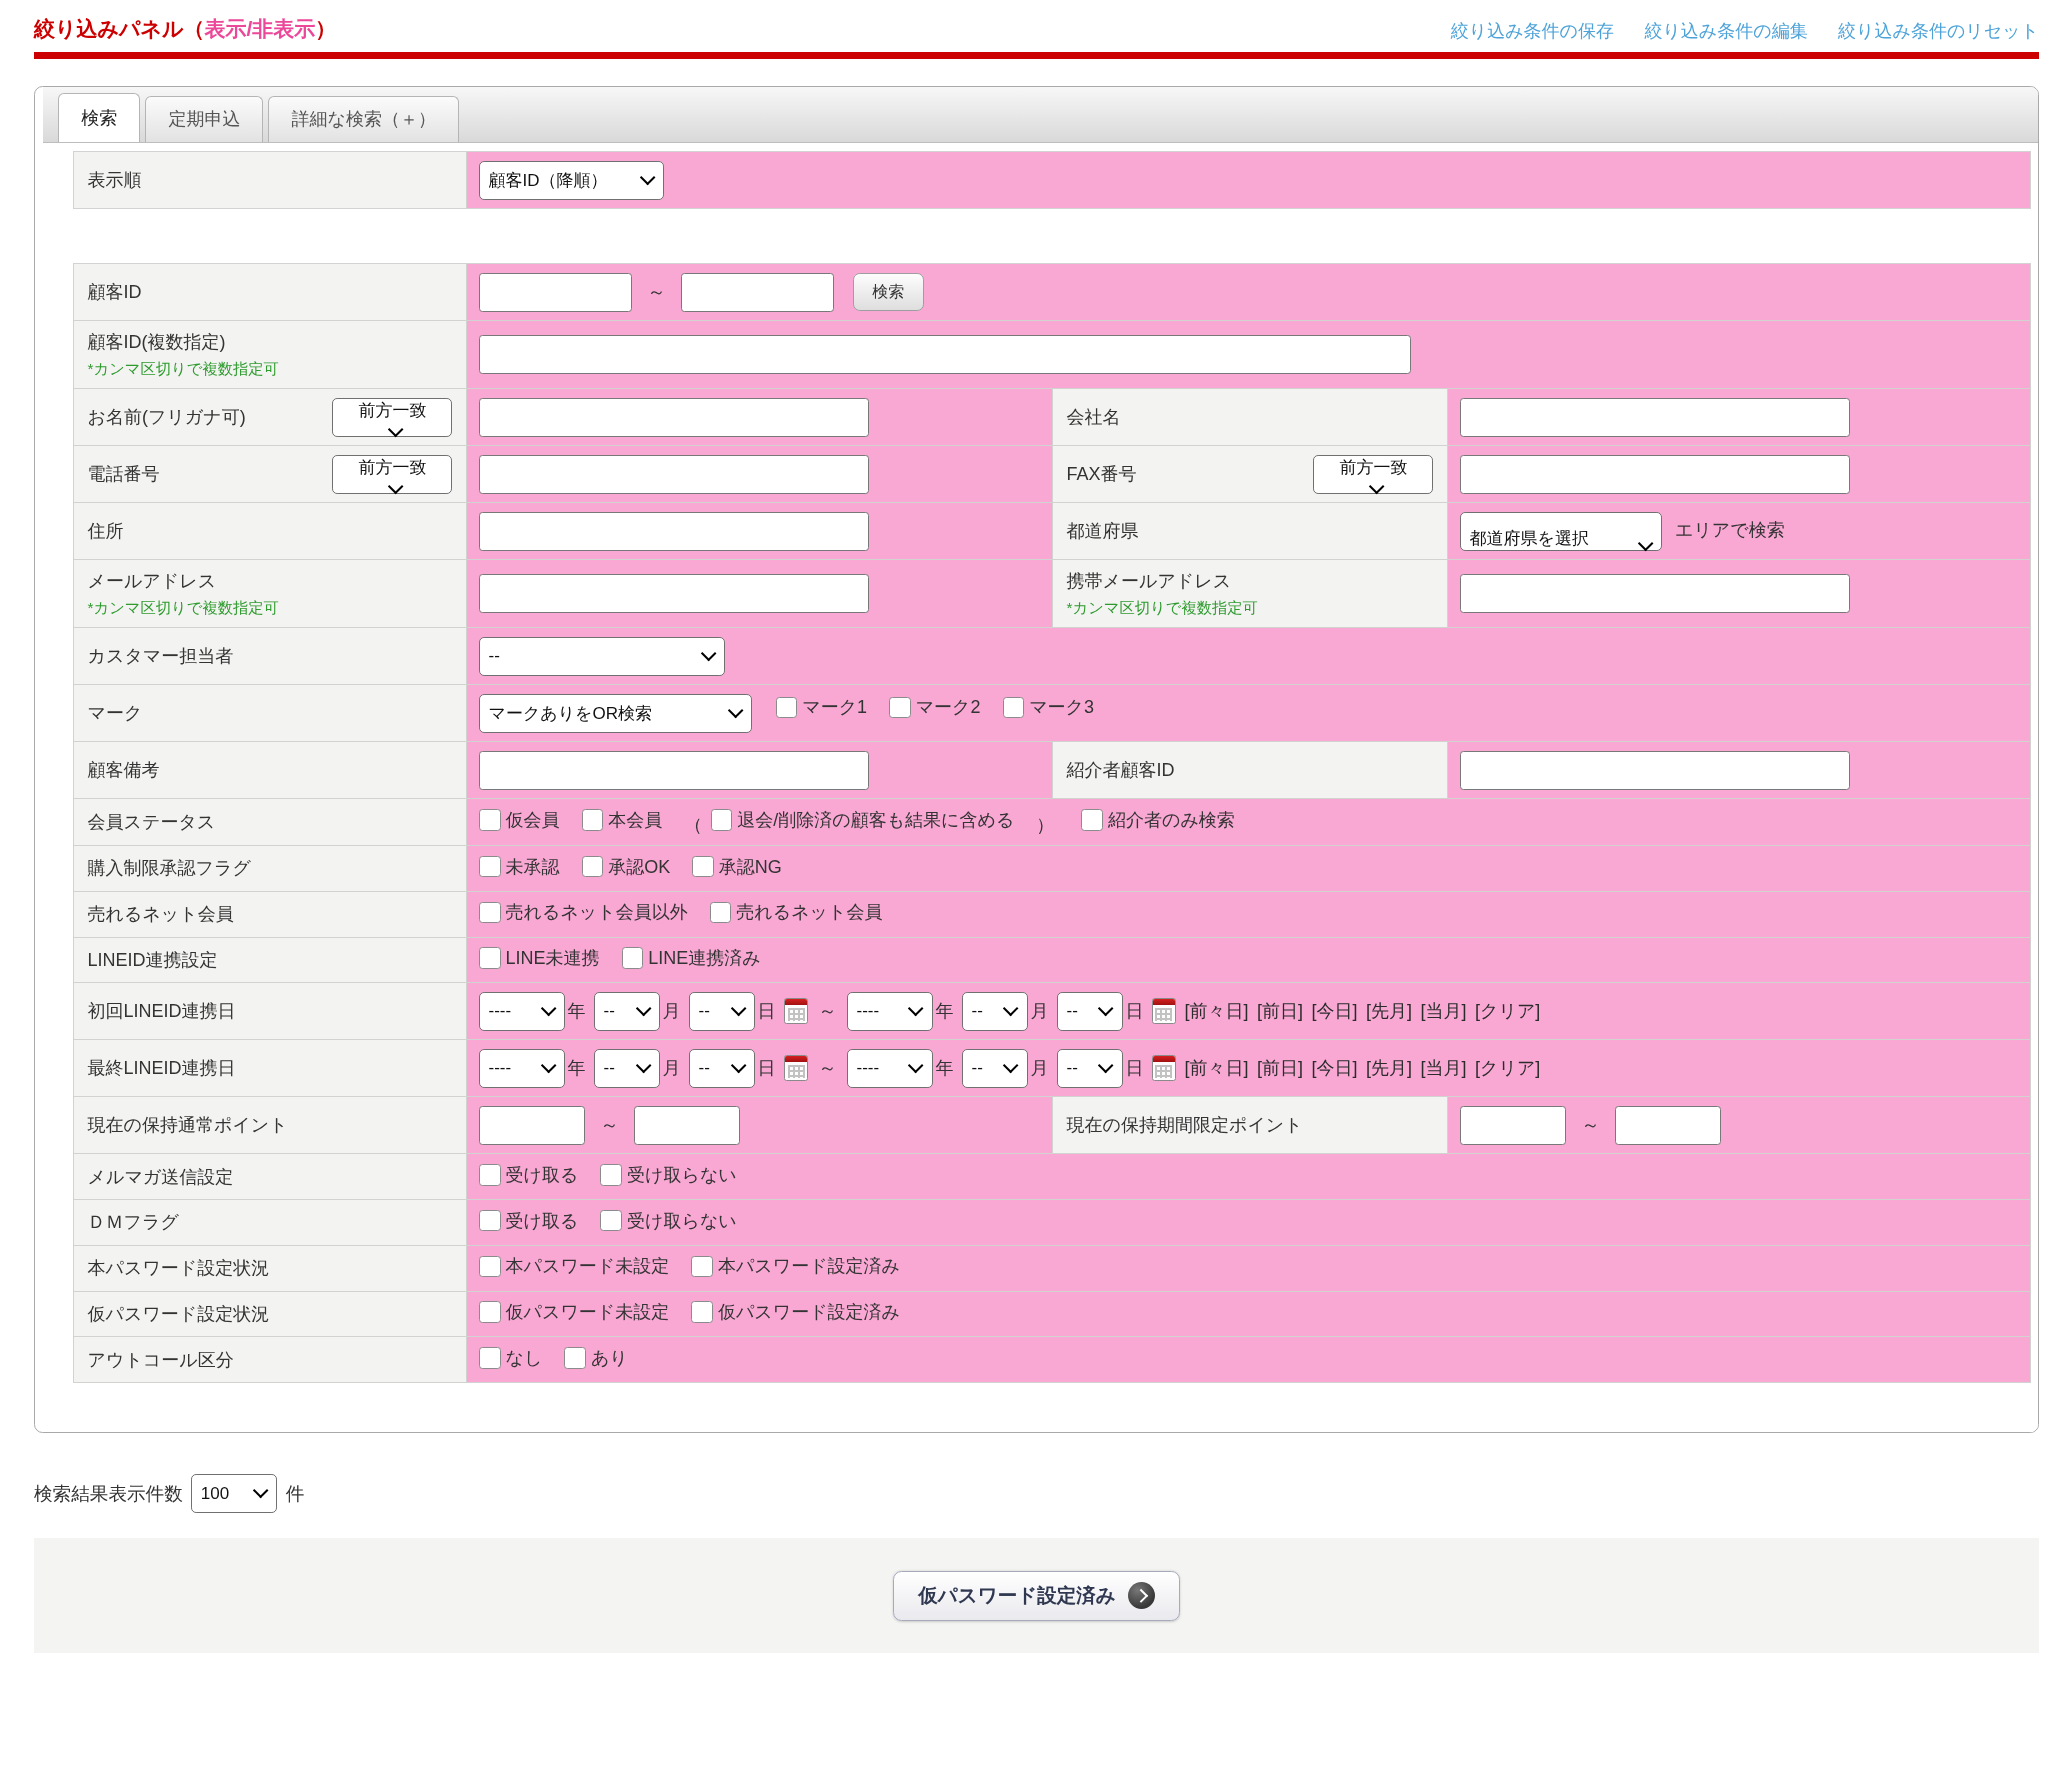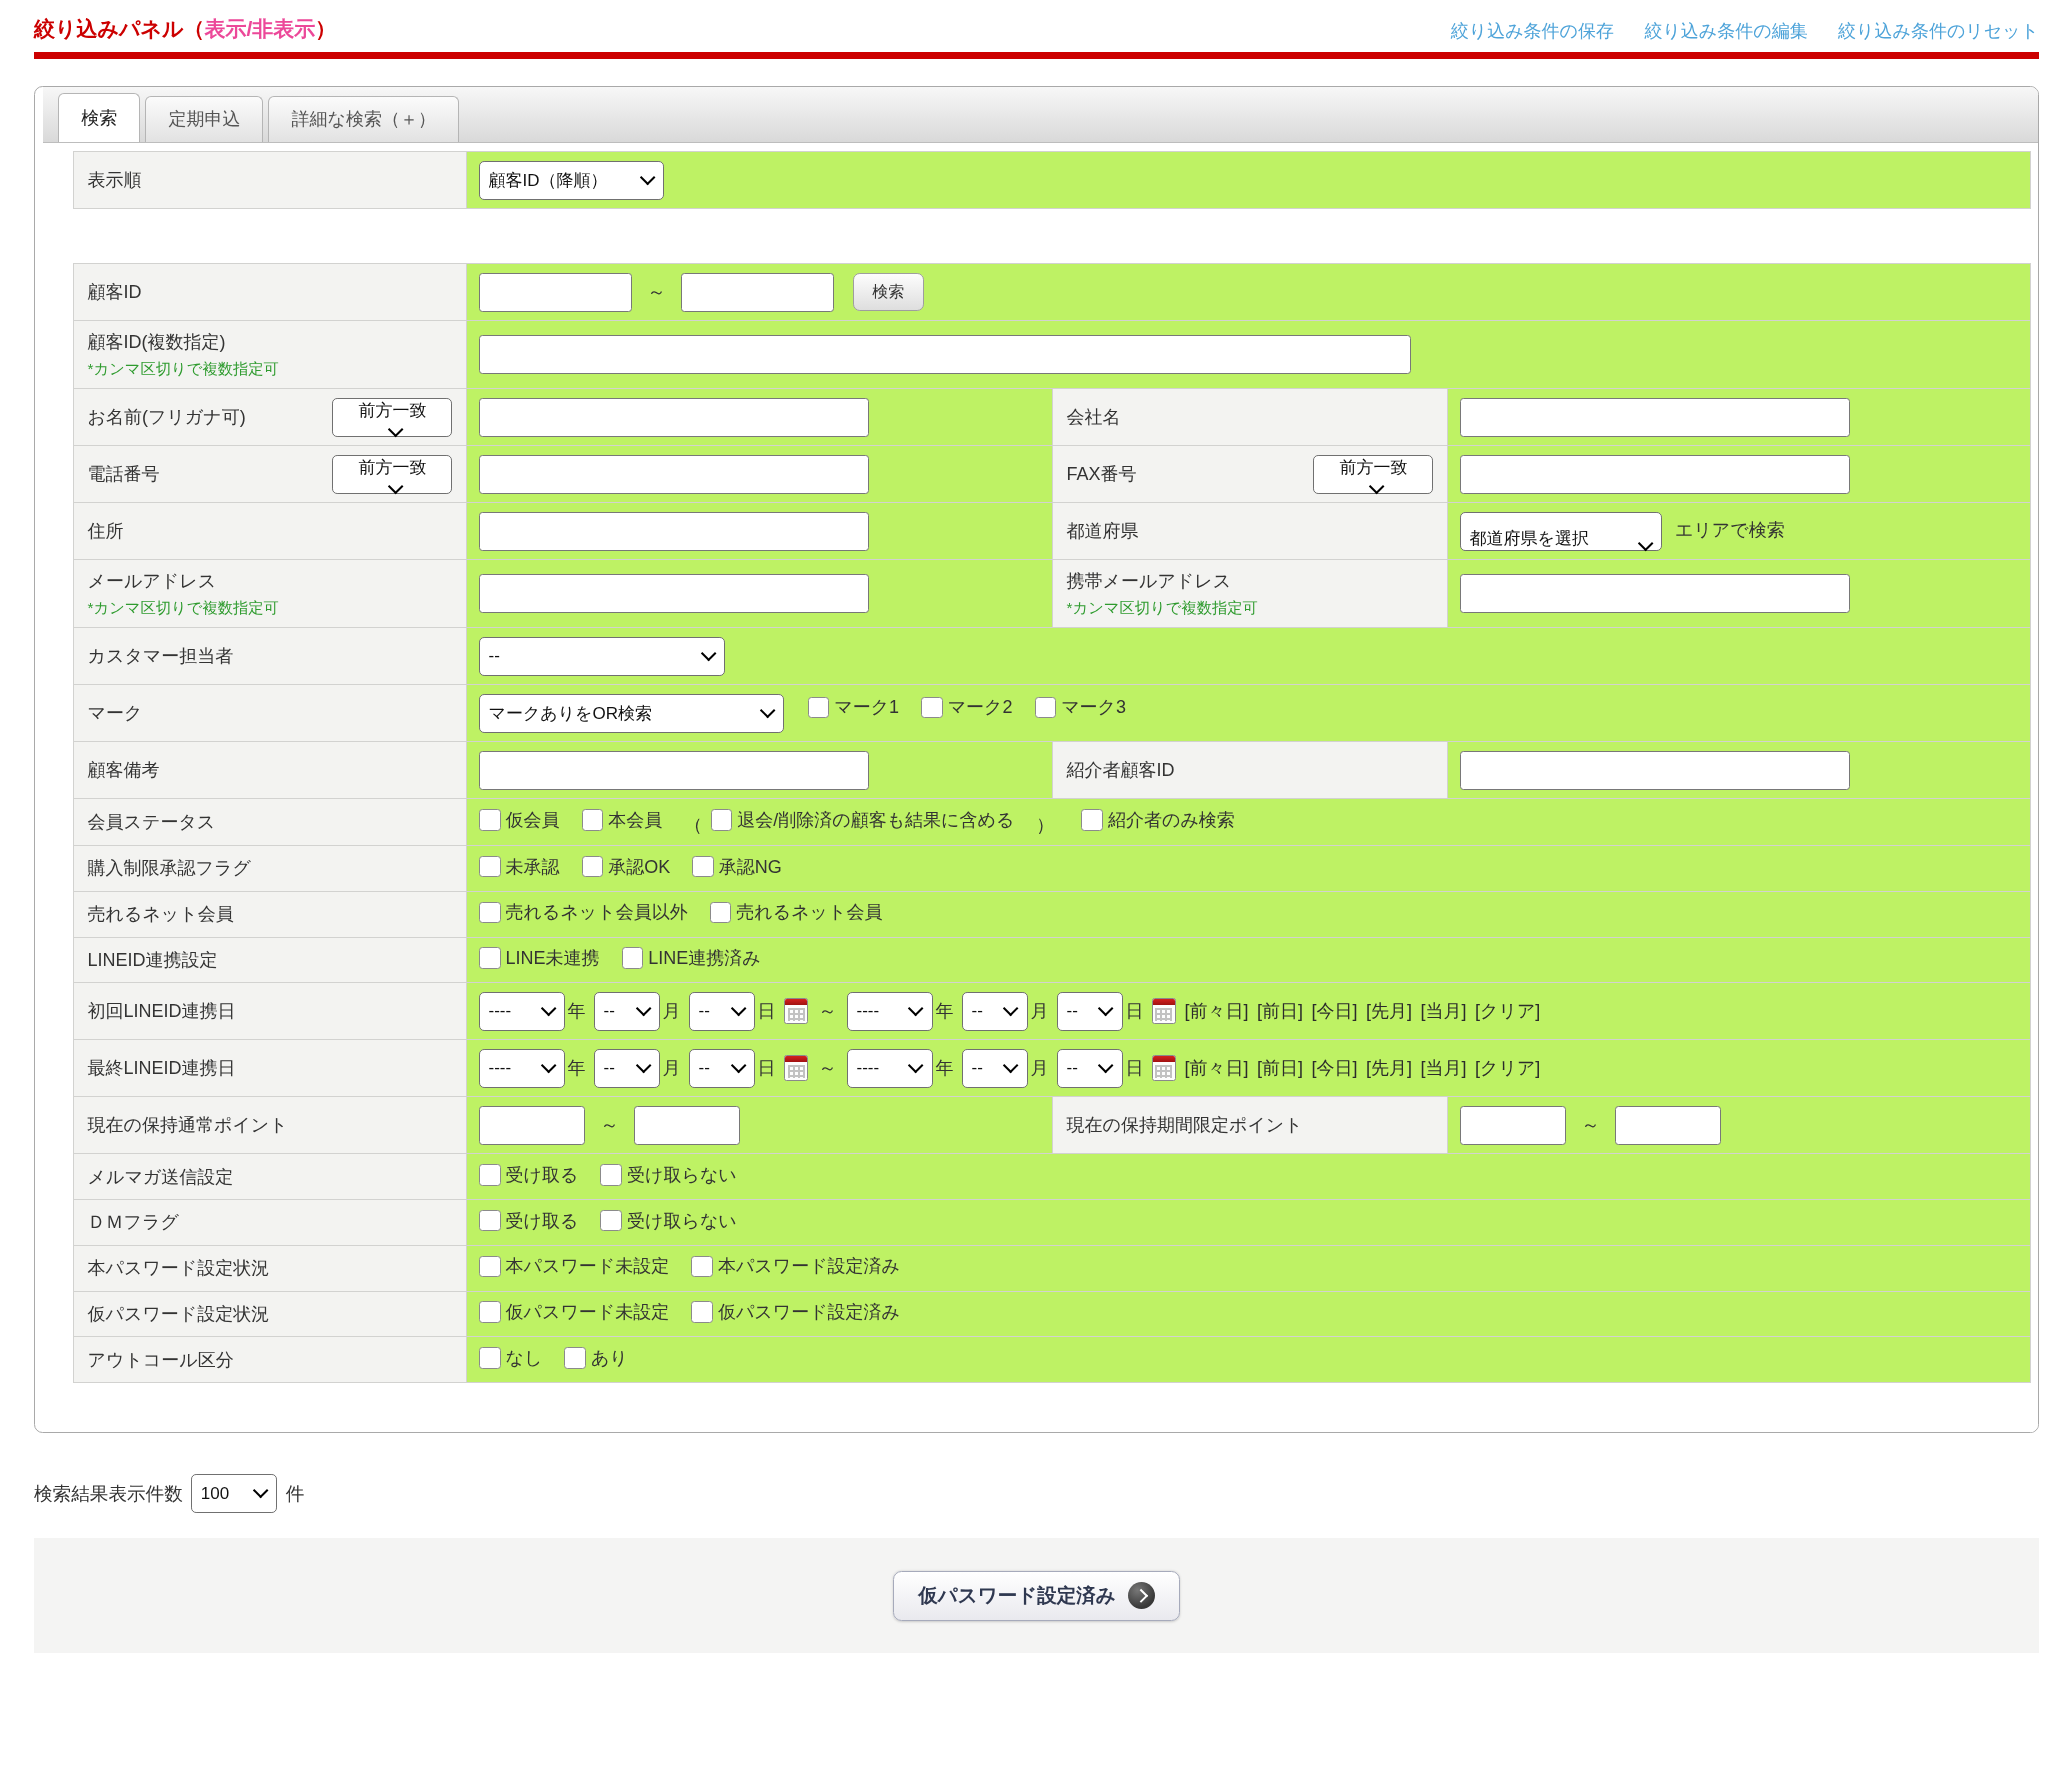--- a/index.html
+++ b/index.html
@@ -17,34 +17,34 @@
   .panel{margin:27px 32px 0 34px;border:0.8px solid #a9a9a9;border-radius:8.5px;background:#fff;overflow:hidden;padding-left:8px;}
   .tabstrip{background:linear-gradient(#f7f7f7,#d9d9d9);border-bottom:0.8px solid #bdbdbd;padding:10.2px 0 0 15.3px;display:flex;align-items:flex-end;height:56px;box-sizing:border-box;}
   .tab{border:0.8px solid #b5b5b5;border-bottom:none;border-radius:6px 6px 0 0;padding:10.2px 22px;margin-right:5.1px;background:linear-gradient(#fbfbfb,#e2e2e2);color:#555;cursor:pointer;font-size:18px;}
   .tab.active{background:#fff;color:#222;padding:12.7px 22px 12px;position:relative;top:0.8px;}
   .panel-body{background:#fff;padding:8.5px 24px 49px 30px;}
 
   
   table.f{border-collapse:collapse;width:1958px;table-layout:fixed;}
   table.f,table.f td{border:1.7px solid #d2d2d0;}
   td.lbl{background:#f3f3f1;padding:8.5px 13.6px;vertical-align:middle;}
-  td.val{background:#bef264;padding:8.5px 12px;vertical-align:middle;}
+  td.val{background:#f9a8d4;padding:8.5px 12px;vertical-align:middle;}
   .lbl-flex{display:flex;justify-content:space-between;align-items:center;gap:6.8px;}
   .note{color:#2e9b2e;font-size:15.3px;margin-top:5.1px;}
   .sort-table{margin-bottom:54px;}
   .mt{margin-top:0;}
 
   
   input.ti{height:39px;border:1.7px solid #787878;border-radius:3.4px;background:#fff;box-sizing:border-box;font-size:17px;padding:0 6.8px;vertical-align:middle;}
   .w-id{width:153px;} .w-m{width:390px;} .w-wide{width:932px;} .w-s{width:106px;}
   .tilde{display:inline-block;margin:0 10.2px;font-size:18.6px;vertical-align:middle;}
   .select{display:inline-flex;justify-content:space-between;align-items:center;height:39px;border:1.7px solid #707070;border-radius:5.1px;background:#fff;box-sizing:border-box;padding:0 8.5px 0 8.5px;cursor:pointer;vertical-align:middle;}
   .select .stext{font-size:17px;color:#111;white-space:nowrap;overflow:hidden;}
   .chev{width:9.3px;height:9.3px;border-right:2.5px solid #000;border-bottom:2.5px solid #000;transform:rotate(45deg);margin:-5.1px 1.7px 0 8.5px;flex:0 0 auto;}
-  .sel-sort{width:185px;} .sel-match{width:120px;flex-direction:column;} .sel-pref{width:202px;align-items:flex-end;} .sel-staff{width:246px;} .sel-mark{width:305px;} .sel-ymd-y{width:86px;} .sel-ymd-md{width:66px;} .sel-cnt{width:86px;}
+  .sel-sort{width:185px;} .sel-match{width:120px;flex-direction:column;} .sel-pref{width:202px;align-items:flex-end;} .sel-staff{width:246px;} .sel-mark{width:273px;} .sel-ymd-y{width:86px;} .sel-ymd-md{width:66px;} .sel-cnt{width:86px;}
   .btn-gray{display:inline-block;border:0.8px solid #9e9e9e;border-radius:6.8px;background:linear-gradient(#fdfdfd,#dedede);padding:7.6px 18.6px;font-size:16px;color:#333;margin-left:13.6px;cursor:pointer;vertical-align:middle;}
   .cb{display:inline-flex;align-items:center;margin-right:17px;cursor:pointer;text-align:right;}
   .cb .box{width:19.5px;height:19.5px;border:1.7px solid #8b8b8b;border-radius:3.4px;background:#fff;flex:0 0 auto;}
   .cb .cbt{margin-left:5.1px;font-size:18px;color:#333;}
   .paren{font-size:18px;margin-right:3.4px;}
   .gapL{margin-left:18.6px;}
   .suffix-text{margin-left:8px;font-size:18px;}
 
   
   .daterow{display:flex;align-items:center;flex-wrap:nowrap;}

